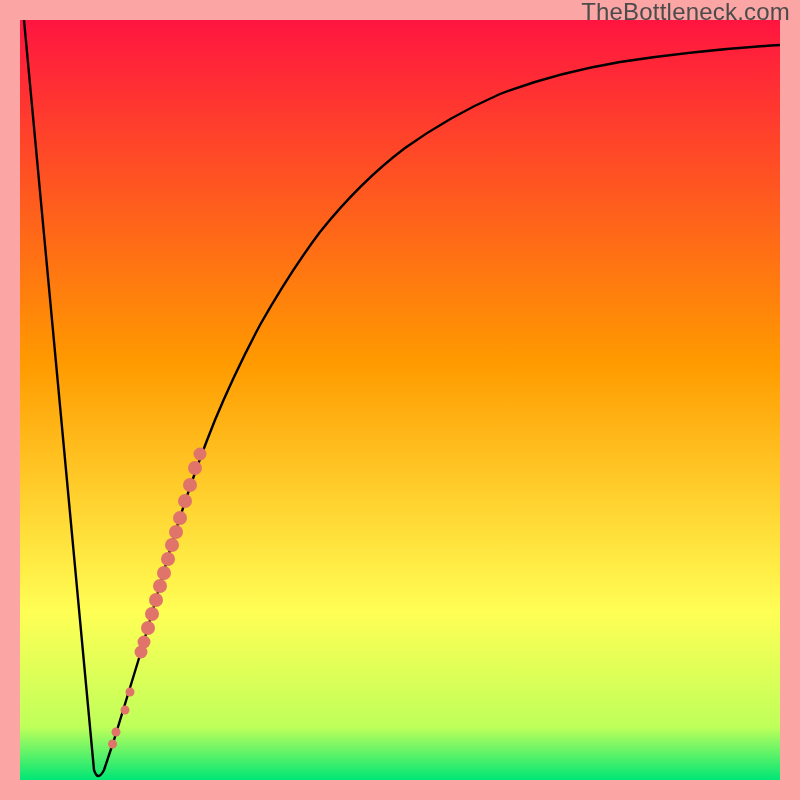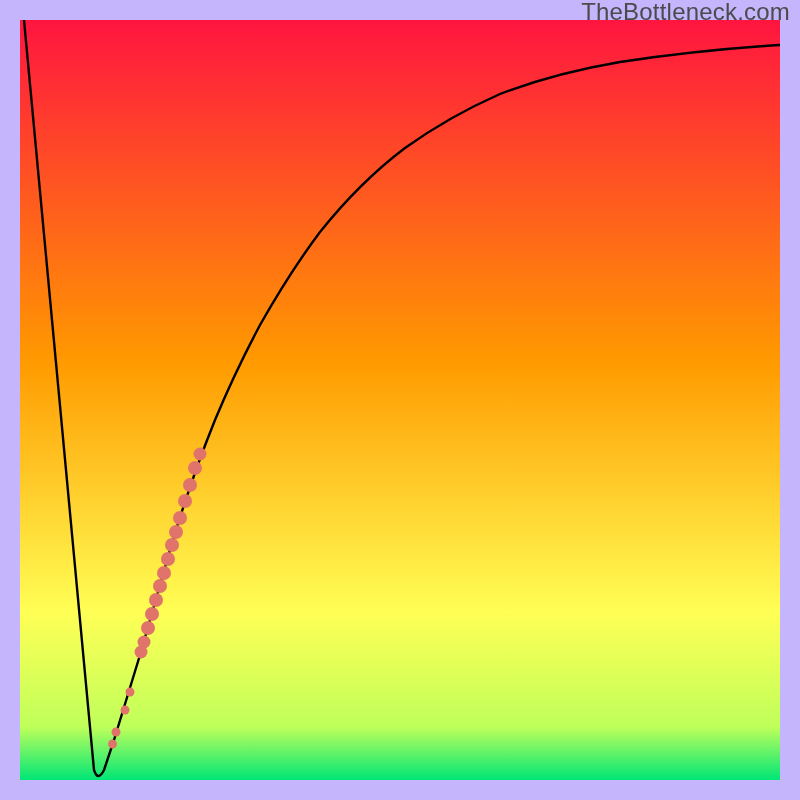--- a/index.html
+++ b/index.html
@@ -7,21 +7,21 @@
     padding: 0;
     width: 800px;
     height: 800px;
     background: #000;
     overflow: hidden;
   }
   .stage {
     position: relative;
     width: 800px;
     height: 800px;
-    background: #c4b5fd;
+    background: #fca5a5;
   }
   .plot {
     position: absolute;
     left: 20px;
     top: 20px;
     width: 760px;
     height: 760px;
     overflow: hidden;
   }
   .watermark {

